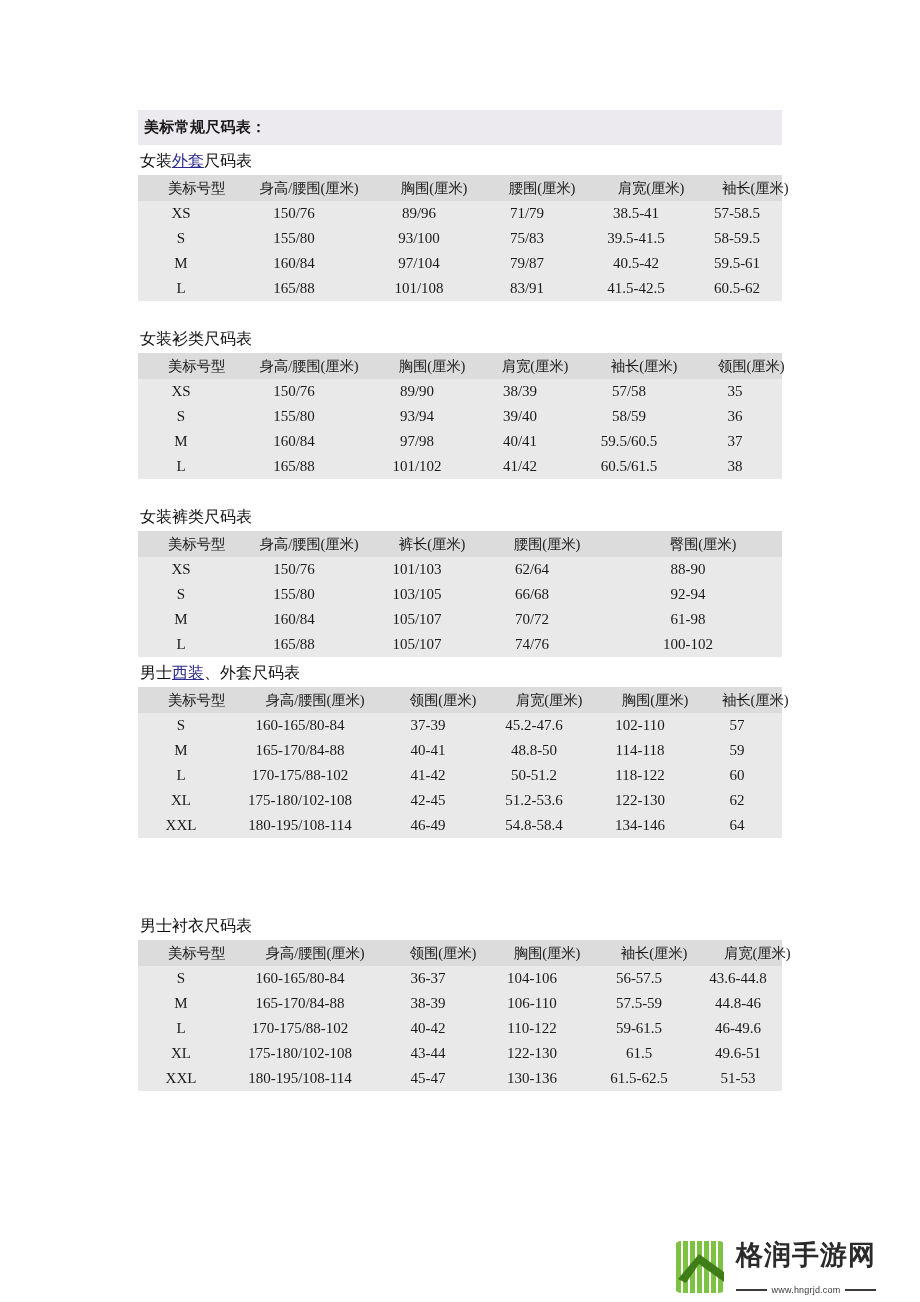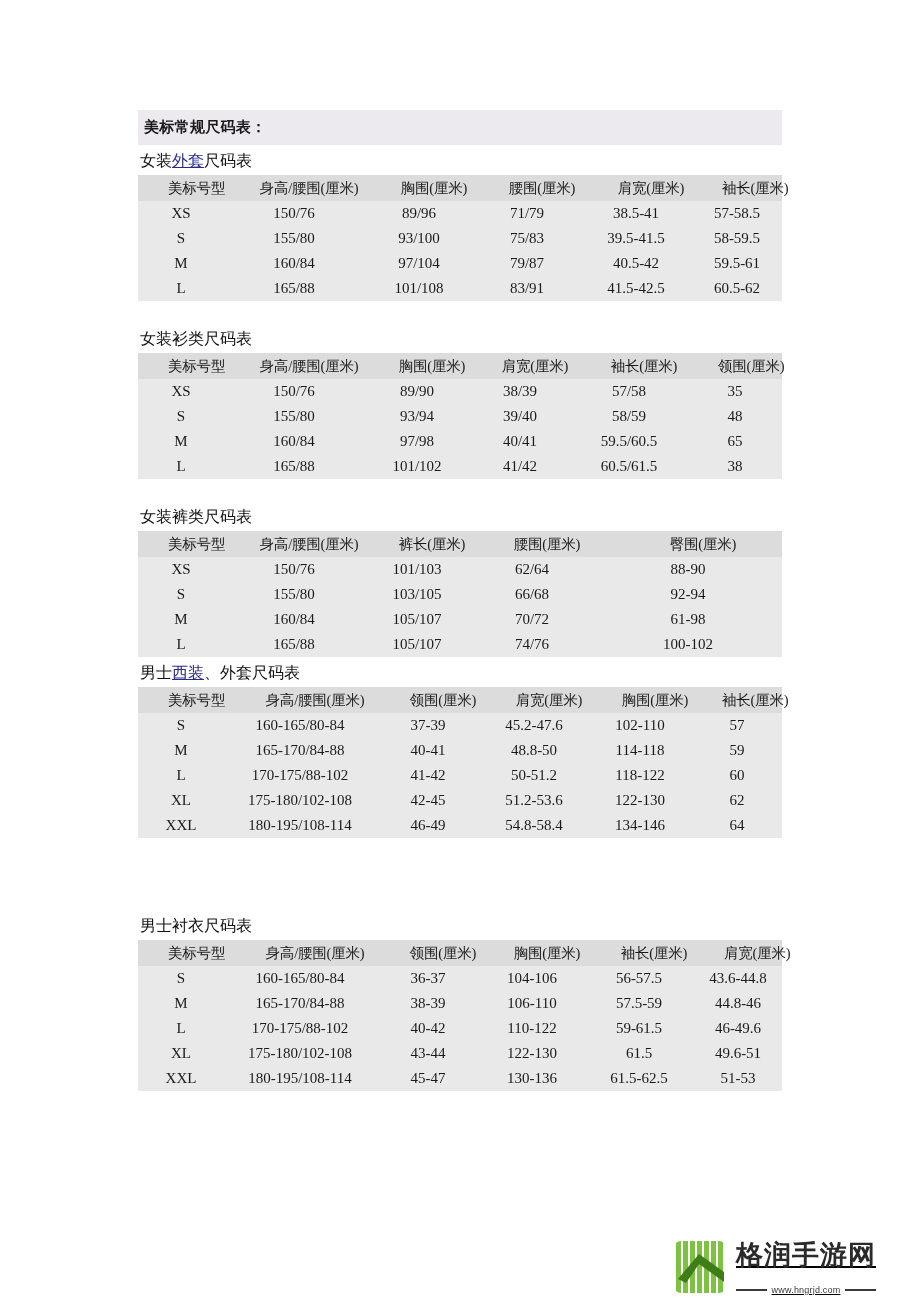--- a/index.html
+++ b/index.html
@@ -97,21 +97,20 @@
     width: 56px;
     height: 56px;
     flex: 0 0 56px;
     position: relative;
   }
   #wm-text {
     margin-left: 8px;
     display: flex;
     flex-direction: column;
     justify-content: center;
-    text-decoration: underline;
   }
   #wm-name {
     font-family: "Liberation Sans", "DejaVu Sans", sans-serif;
     font-weight: bold;
     font-size: 27px;
     line-height: 30px;
     color: #2a2a2a;
     letter-spacing: 1px;
   }
   #wm-url-row {
@@ -227,29 +226,29 @@
             <td>38/39</td>
             <td>57/58</td>
             <td>35</td>
           </tr>
           <tr>
             <td>S</td>
             <td>155/80</td>
             <td>93/94</td>
             <td>39/40</td>
             <td>58/59</td>
-            <td>48</td>
+            <td>36</td>
           </tr>
           <tr>
             <td>M</td>
             <td>160/84</td>
             <td>97/98</td>
             <td>40/41</td>
             <td>59.5/60.5</td>
-            <td>65</td>
+            <td>37</td>
           </tr>
           <tr>
             <td>L</td>
             <td>165/88</td>
             <td>101/102</td>
             <td>41/42</td>
             <td>60.5/61.5</td>
             <td>38</td>
           </tr>
         </tbody>

